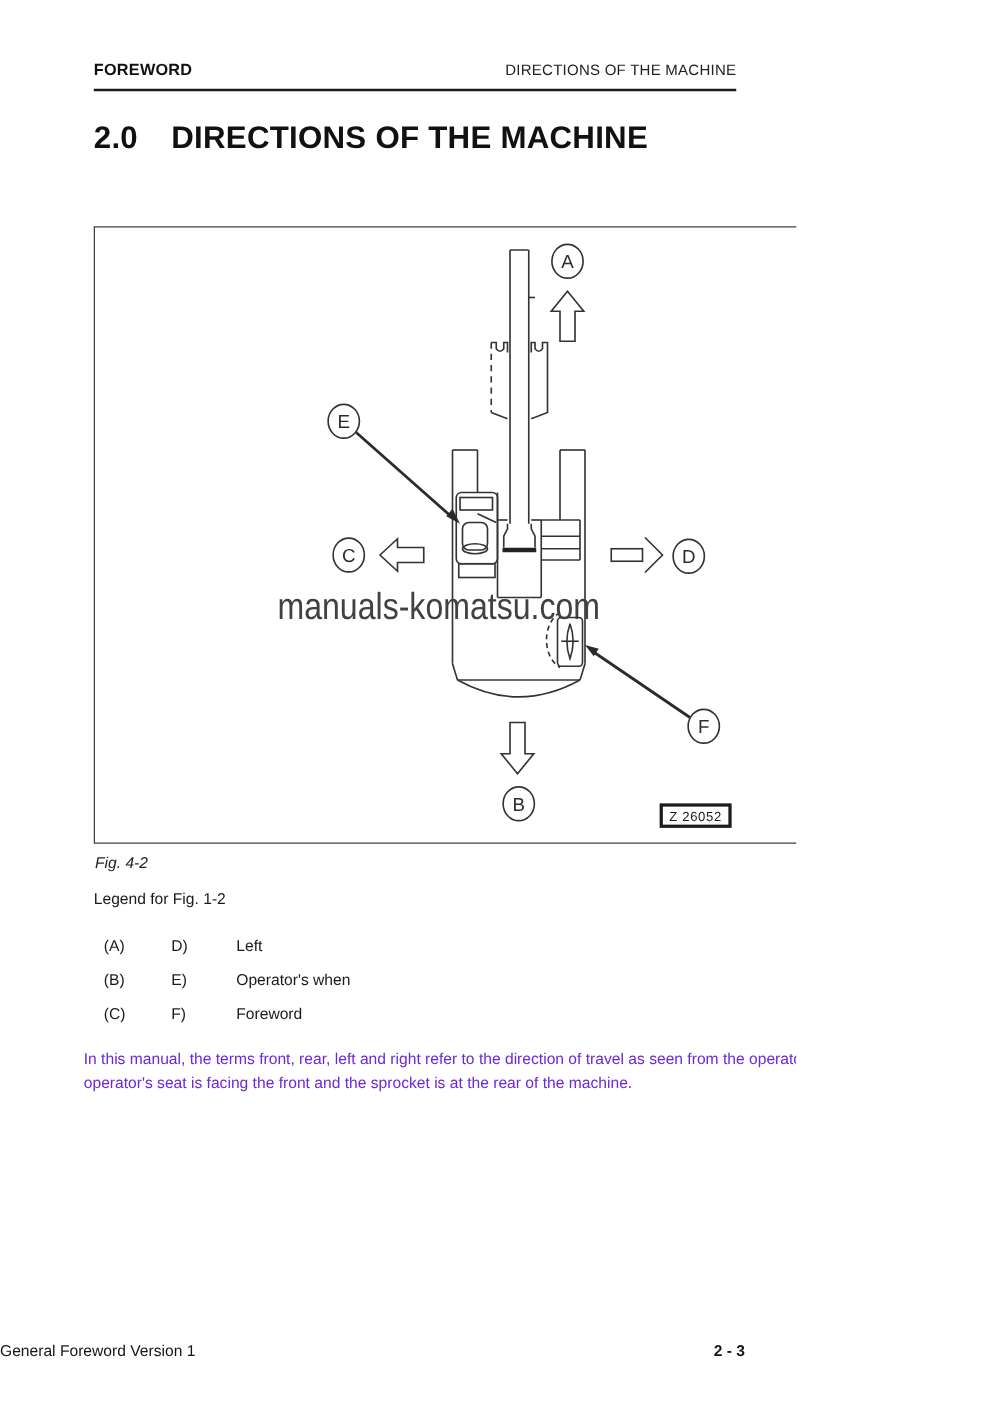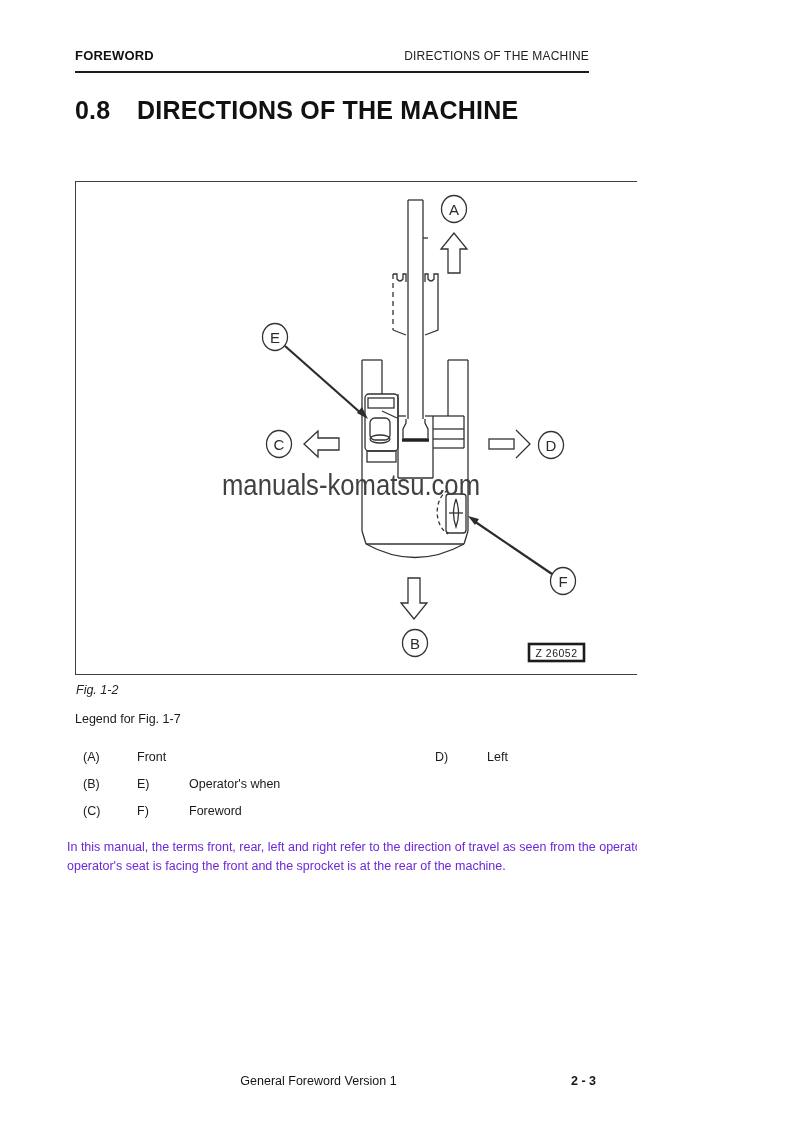--- a/index.html
+++ b/index.html
@@ -24,40 +24,40 @@
 
   .legend{position:absolute;left:75px;top:744px;width:672px;font-size:12.5px;color:#1a1a1a;}
   .legend .row{display:flex;height:27px;line-height:27px;}
   .legend .k1{width:54px;padding-left:8px;}
   .legend .v1{width:298px;}
   .legend .k2{width:52px;}
   .legend .v2{flex:1;}
 
   .bodytext{position:absolute;left:67px;top:838px;width:674px;font-size:12.5px;line-height:19px;color:#6d28d9;}
 
-  .ftr-center{position:absolute;left:0;right:0;top:1074px;text-align:center;font-size:12.5px;color:#151515;}
+  .ftr-center{position:absolute;left:0;right:0;top:1074px;font-size:12.5px;color:#151515;}
   .ftr-page{position:absolute;right:41px;top:1074px;font-size:12.5px;font-weight:bold;color:#151515;}
 
   .diag{stroke:#333;stroke-width:1.3;fill:none;}
   .diag-thick{stroke:#222;stroke-width:3.5;fill:none;}
   .lbl{font-family:"Liberation Sans",sans-serif;font-size:15px;fill:#2c2c2c;}
   .wm{font-family:"Liberation Sans",sans-serif;font-size:30px;fill:#414141;}
   .zcode{font-family:"Liberation Sans",sans-serif;font-size:10.5px;fill:#1a1a1a;letter-spacing:.5px;}
 </style>
 </head>
 <body>
 
 <div class="page">
 
   <div class="hdr-left">FOREWORD</div>
   <div class="hdr-right">DIRECTIONS OF THE MACHINE</div>
   <div class="hdr-rule"></div>
 
   <div class="title">
-    <span class="num">0.8</span><span>DIRECTIONS OF THE MACHINE</span>
+    <span class="num">2.0</span><span>DIRECTIONS OF THE MACHINE</span>
   </div>
 
   <div class="figbox">
     <svg viewBox="0 0 666 492">
 
       <g class="diag">
         <line x1="332" y1="18" x2="347" y2="18"></line>
         <line x1="332" y1="18" x2="332" y2="237"></line>
         <line x1="347" y1="18" x2="347" y2="237"></line>
         <line x1="347" y1="56" x2="352" y2="56"></line>
@@ -162,27 +162,26 @@
 
       <text class="wm" x="146" y="313" textLength="258" lengthAdjust="spacingAndGlyphs">manuals-komatsu.com</text>
 
       <g>
         <rect x="453" y="462" width="55" height="17" fill="none" stroke="#1c1c1c" stroke-width="2.6"></rect>
         <text class="zcode" x="480.5" y="474.5" text-anchor="middle">Z 26052</text>
       </g>
     </svg>
   </div>
 
-  <div class="figcaption">Fig. 1-2</div>
-  <div class="legend-heading">Legend for Fig. 1-7</div>
+  <div class="figcaption">Fig. 4-2</div>
+  <div class="legend-heading">Legend for Fig. 1-2</div>
 
   <div class="legend">
     <div class="row">
       <span class="k1">(A)</span>
-      <span class="v1">Front</span>
       <span class="k2">D)</span>
       <span class="v2">Left</span>
     </div>
     <div class="row">
       <span class="k1">(B)</span>
       <span class="k2">E)</span>
       <span class="v2">Operator's when</span>
     </div>
     <div class="row">
       <span class="k1">(C)</span>

